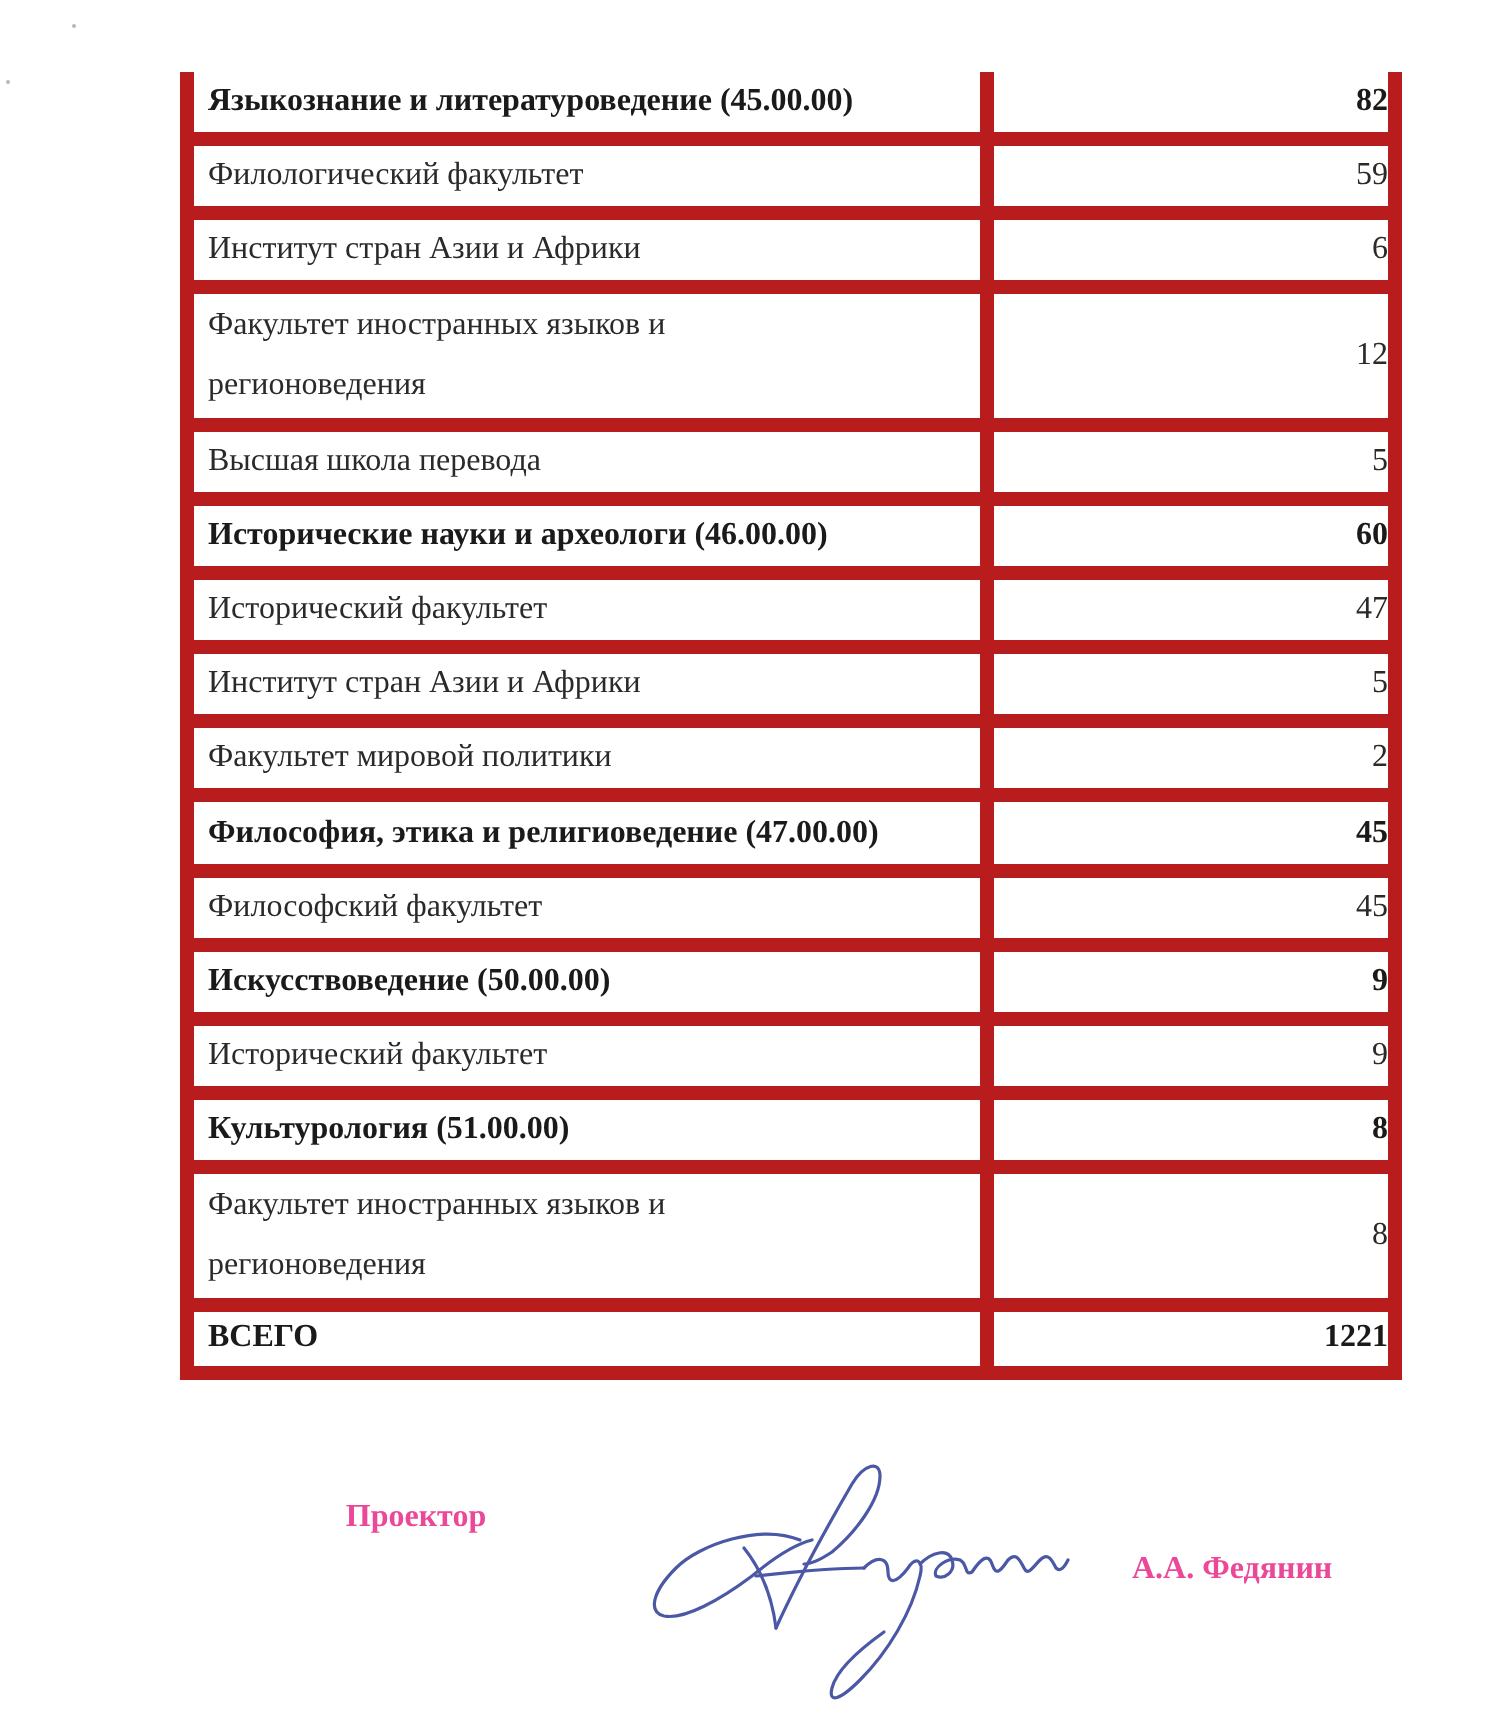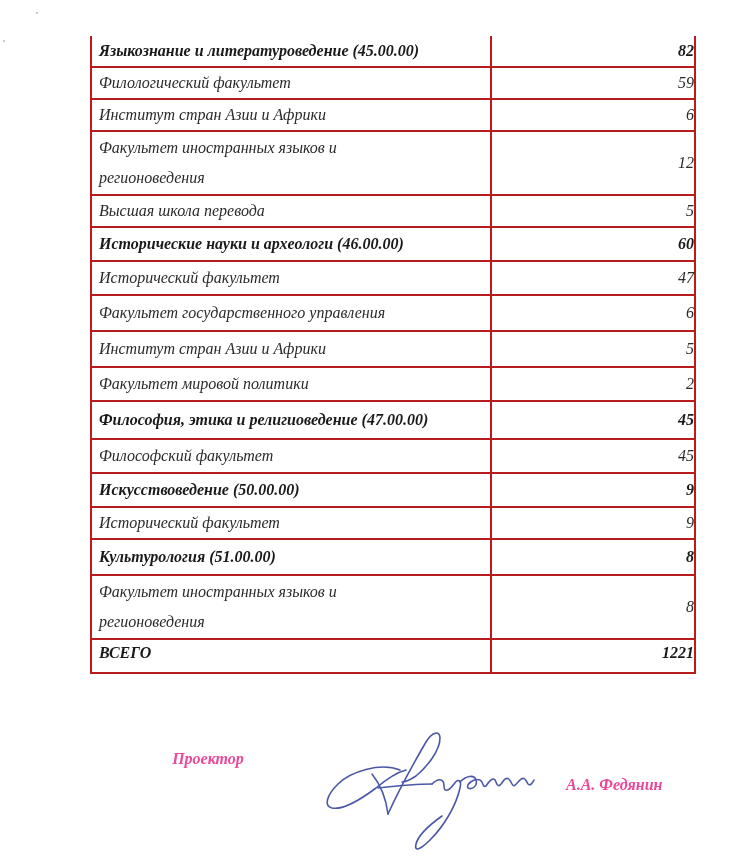--- a/index.html
+++ b/index.html
@@ -11,40 +11,40 @@
       width: 750px;
       height: 868px;
       position: relative;
       overflow: hidden;
       font-family: "Liberation Serif", "DejaVu Serif", serif;
       color: #222222;
     }
     .page {
       position: absolute;
       left: 0; top: 0;
-      width: 605px; height: 868px; font-style: italic;
+      width: 605px; height: 868px;
     }
     .speck {
       position: absolute;
       width: 2px; height: 2px;
       background: #b8b8b8;
       border-radius: 1px;
     }
     table.report {
       position: absolute;
       left: 90px;
       top: 36px;
       width: 604px;
       border-collapse: collapse;
       table-layout: fixed;
     }
     table.report col.c-name { width: 400px; }
     table.report col.c-val { width: 204px; }
     table.report td {
-      border: 2px solid #b91c1c;
+      border: 7px solid #b91c1c;
       font-size: 16px;
       line-height: 30px;
       padding: 0 0 0 7px;
       vertical-align: middle;
       color: #2a2a2a;
     }
     table.report tr:first-child td { border-top: none; }
     table.report td.val {
       text-align: right;
       padding: 0;
@@ -122,24 +122,20 @@
       </tr>
       <tr class="bold" style="height:34px;">
         <td class="name">Исторические науки и археологи (46.00.00)</td>
         <td class="val">60</td>
       </tr>
       <tr style="height:34px;">
         <td class="name">Исторический факультет</td>
         <td class="val">47</td>
       </tr>
       <tr style="height:36px;">
-        <td class="name">Факультет государственного управления</td>
-        <td class="val">6</td>
-      </tr>
-      <tr style="height:36px;">
         <td class="name">Институт стран Азии и Африки</td>
         <td class="val">5</td>
       </tr>
       <tr style="height:34px;padding-left:28px;">
         <td class="name">Факультет мировой политики</td>
         <td class="val">2</td>
       </tr>
       <tr class="bold" style="height:38px;">
         <td class="name">Философия, этика и религиоведение (47.00.00)</td>
         <td class="val">45</td>

